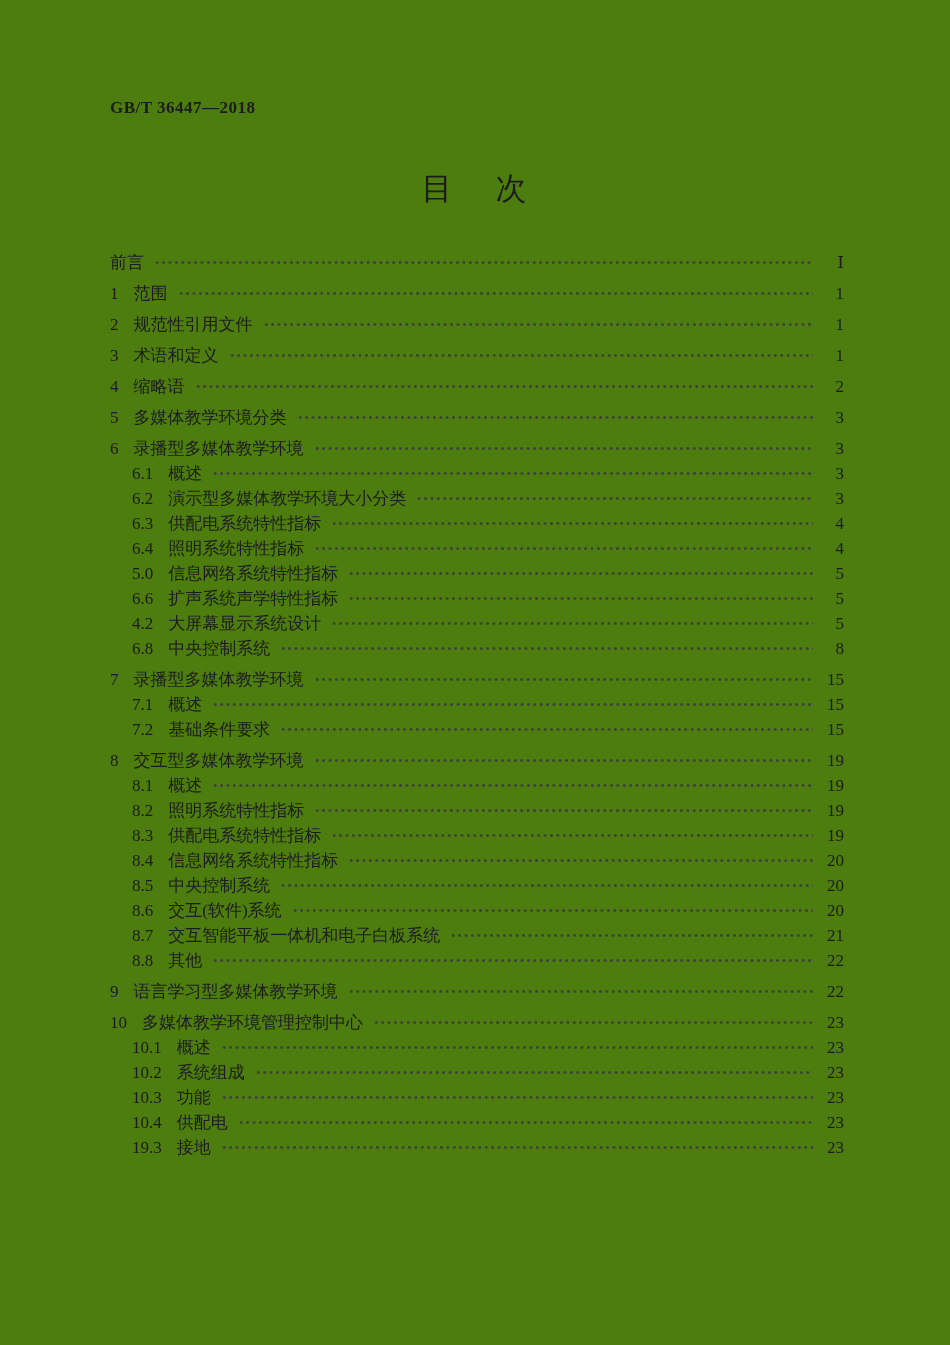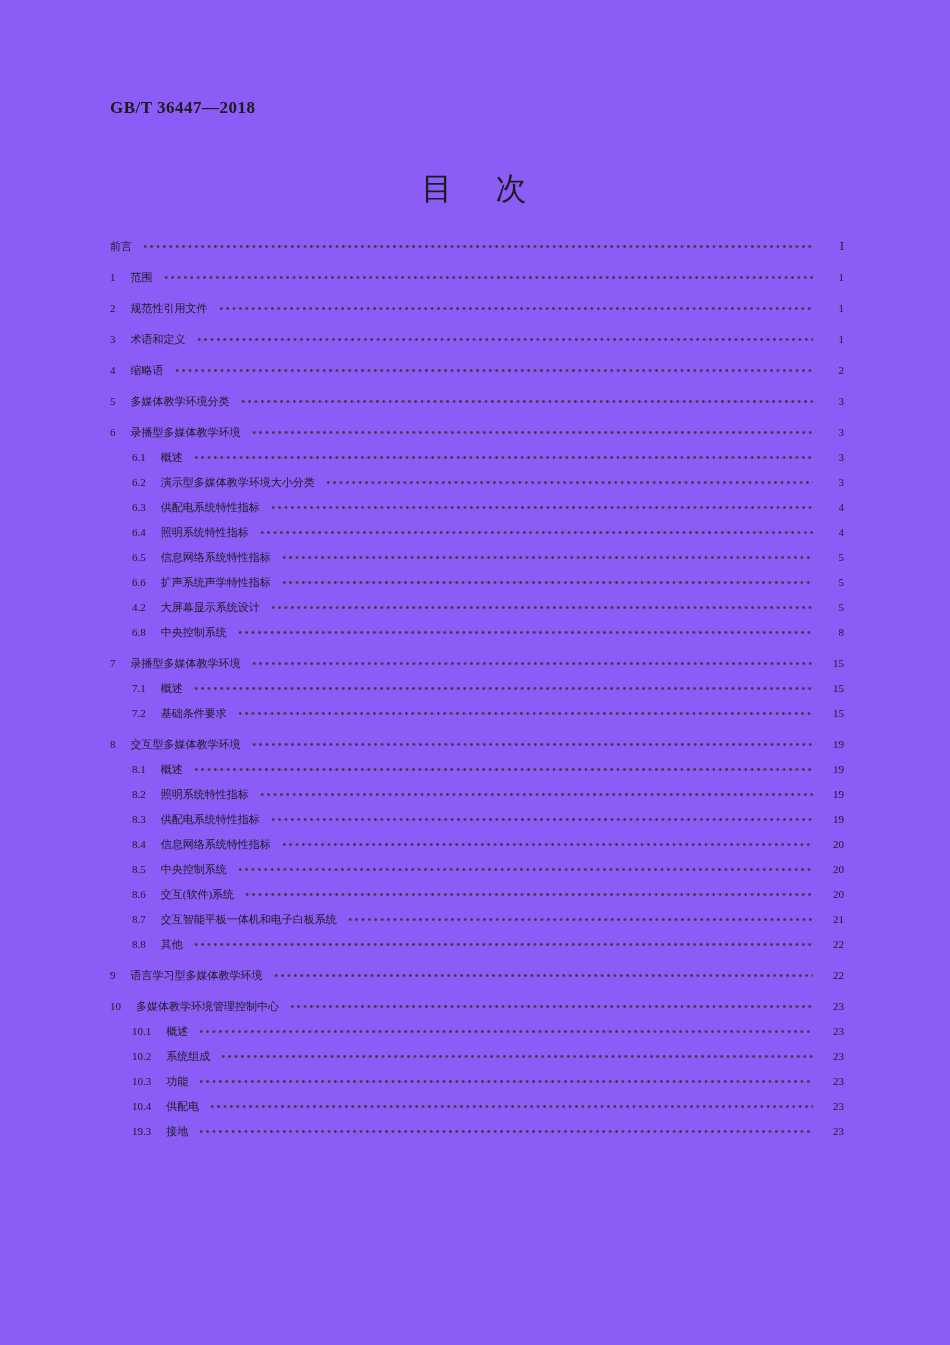--- a/index.html
+++ b/index.html
@@ -6,41 +6,41 @@
     margin: 0;
     padding: 0;
     background: #f2f2f2;
     font-family: "Liberation Serif", "DejaVu Serif", serif;
   }
   .page {
     position: relative;
     width: 950px;
     height: 1345px;
     margin: 0 auto;
-    background: #8b5cf6;
+    background: #4d7c0f;
     color: #1c1c1c;
     box-sizing: border-box;
     padding: 98px 106px 0 110px;
     overflow: hidden;
   }
   .doc-code {
     font-size: 17px;
     font-weight: bold;
     letter-spacing: 0.5px;
   }
   .title {
     text-align: center;
     font-size: 31px;
     font-weight: normal;
     margin: 50px 0 0 0;
     letter-spacing: 6px;
   }
   .toc {
-    margin-top: 24px;
-    font-size: 11px;
+    margin-top: 40px;
+    font-size: 17px;
   }
   .toc-row {
     display: flex;
     align-items: baseline;
     line-height: 25px;
   }
   .toc-row.level-0 { margin-top: 6px; }
   .toc-row.level-1 { padding-left: 22px; }
   .num {
     margin-right: 15px;
@@ -133,21 +133,21 @@
         <span class="dots"></span>
         <span class="page-num">4</span>
       </div>
       <div class="toc-row level-1">
         <span class="num">6.4</span>
         <span class="label">照明系统特性指标</span>
         <span class="dots"></span>
         <span class="page-num">4</span>
       </div>
       <div class="toc-row level-1">
-        <span class="num">6.5</span>
+        <span class="num">5.0</span>
         <span class="label">信息网络系统特性指标</span>
         <span class="dots"></span>
         <span class="page-num">5</span>
       </div>
       <div class="toc-row level-1">
         <span class="num">6.6</span>
         <span class="label">扩声系统声学特性指标</span>
         <span class="dots"></span>
         <span class="page-num">5</span>
       </div>

